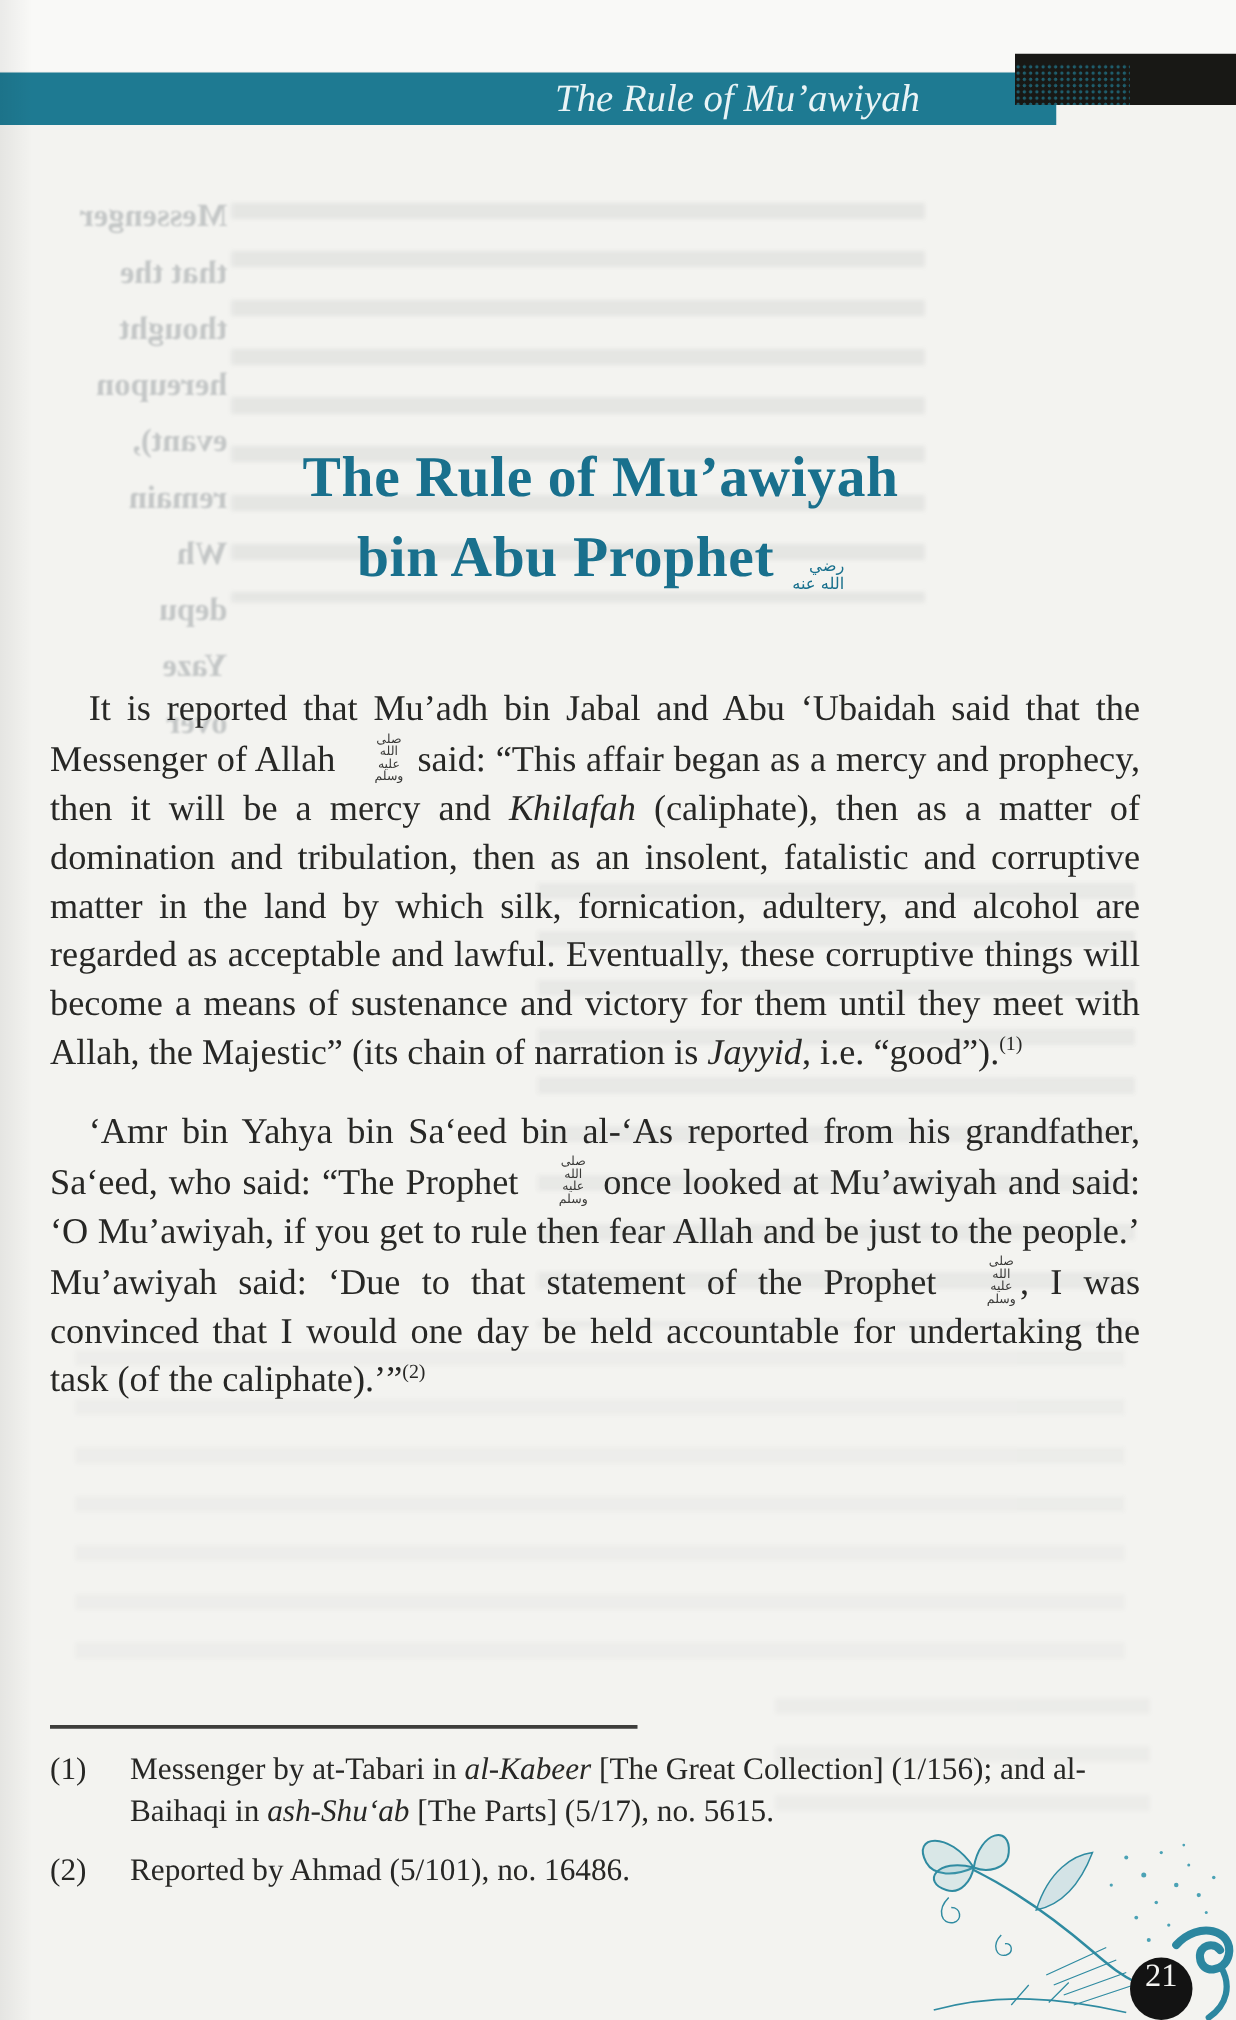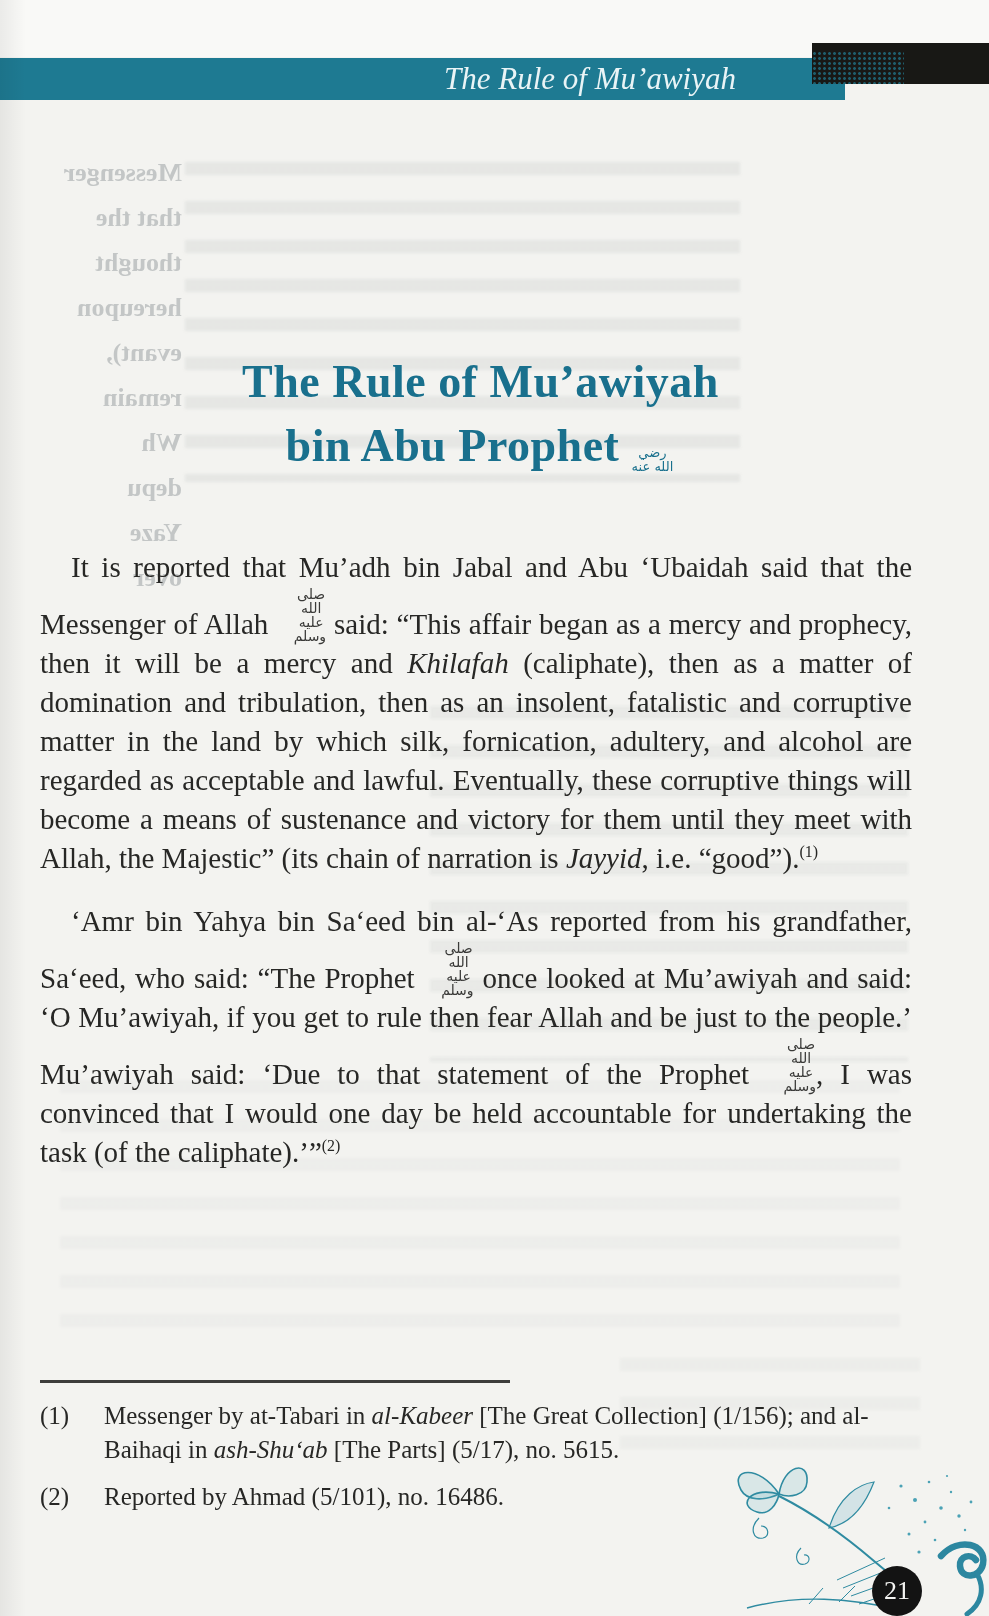--- a/index.html
+++ b/index.html
@@ -59,51 +59,51 @@
   
   .page-title {
     position:absolute; left:0; top:350px; width:100%;
     text-align:center; color:#19708d; font-weight:bold;
     font-size:46px; line-height:64px; letter-spacing:.5px;
     transform:translateX(-14px);
   }
   .honorific {
     display:inline-block; width:46px; margin-left:10px;
     font-size:13px; line-height:1.05; vertical-align:-10px;
-    font-weight:normal; direction:rtl; text-align:center;
+    font-weight:normal; direction:rtl; text-align:right;
     font-family:"DejaVu Sans",sans-serif;
   }
 
   
   .body-text {
     position:absolute; left:40px; top:548px; width:872px;
     color:#272725; font-size:29px; line-height:39px; text-align:justify;
   }
   .body-text p { margin:0 0 24px 0; text-indent:31px; }
   .pbuh {
-    display:inline-block; width:30px; font-size:14px; line-height:1;
+    display:inline-block; width:30px; font-size:10px; line-height:1;
     vertical-align:-7px; text-align:center; direction:rtl;
     font-family:"DejaVu Sans",sans-serif; color:#3a3a38; text-indent:0;margin-left:20px;
   }
   .italic { font-style:italic;margin-top:15px; }
   .sup { vertical-align:super; font-size:0.55em; line-height:0; }
 
   
   .footnotes { position:absolute; left:40px; top:1380px; width:880px; color:#272725; }
   .fn-rule { width:470px; height:0; border-top:3px solid #3d3d3b; margin-bottom:16px; }
   .fn-item { display:flex; font-size:25px; line-height:34px; margin-bottom:13px; }
   .fn-marker { width:64px; flex:none; }
   .fn-text { flex:1; }
 
   
   .ornament { position:absolute; left:689px; top:1456px; width:300px; height:160px; }
   .page-badge {
-    position:absolute; left:872px; top:1566px; width:50px; height:50px;
+    position:absolute; left:904px; top:1566px; width:50px; height:50px;
     border-radius:50%; background:#131313; color:#f4f4f2;
-    font-size:26px; display:flex; align-items:center; justify-content:center;
+    font-size:26px; display:flex; align-items:flex-start; justify-content:center;
     z-index:3;
   }
 </style>
 </head>
 <body>
 
 <div class="page">
 
   <div class="ghost-words">
       <div>Messenger</div>

